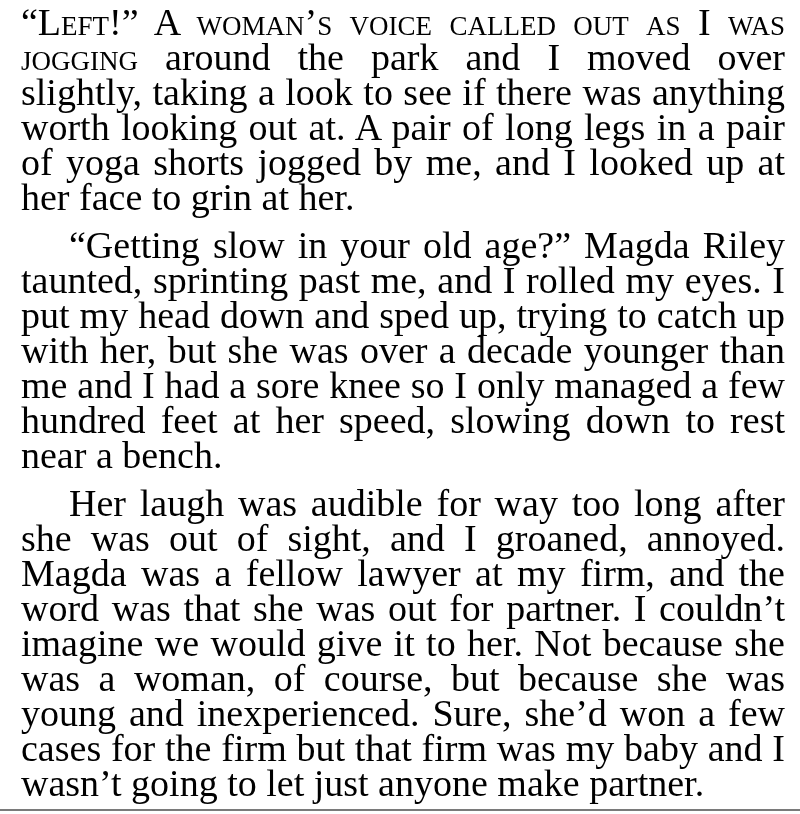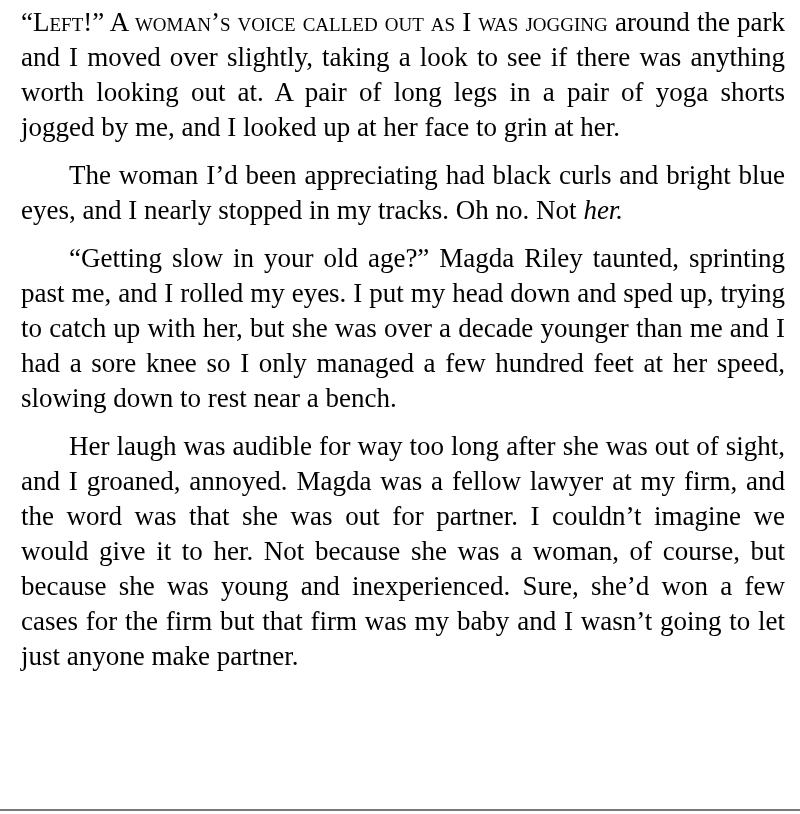--- a/index.html
+++ b/index.html
@@ -17,21 +17,21 @@
     position: absolute;
     left: 0;
     top: 0;
     width: 800px;
     height: 814px;
     box-sizing: border-box;
     padding: 5px 15px 0 21px;
     background: #ffffff;
     color: #000000;
     font-family: "Liberation Serif", "DejaVu Serif", serif;
-    font-size: 27px;
+    font-size: 38px;
     line-height: 35px;
     text-align: justify;
   }
   .para {
     margin: 0 0 13px 0;
     padding: 0;
   }
   .para.indent {
     text-indent: 48px;
   }
@@ -50,21 +50,20 @@
     background: #7a7a7a;
   }
 </style>
 </head>
 <body>
 
 <div class="reader-page">
 
   <p class="para"><span class="smallcaps">“Left!” A woman’s voice called out as I was jogging</span><span> around the park and I moved over slightly, taking a look to see if there was anything worth looking out at. A pair of long legs in a pair of yoga shorts jogged by me, and I looked up at her face to grin at her.</span></p>
 
-  <p class="para indent"><span>The woman I’d been appreciating had black curls and bright blue eyes, and I nearly stopped in my tracks. Oh no. Not </span><span class="italic">her.</span></p>
 
   <p class="para indent">“Getting slow in your old age?” Magda Riley taunted, sprinting past me, and I rolled my eyes. I put my head down and sped up, trying to catch up with her, but she was over a decade younger than me and I had a sore knee so I only managed a few hundred feet at her speed, slowing down to rest near a bench.</p>
 
   <p class="para indent">Her laugh was audible for way too long after she was out of sight, and I groaned, annoyed. Magda was a fellow lawyer at my firm, and the word was that she was out for partner. I couldn’t imagine we would give it to her. Not because she was a woman, of course, but because she was young and inexperienced. Sure, she’d won a few cases for the firm but that firm was my baby and I wasn’t going to let just anyone make partner.</p>
 
 </div>
 
 <div class="bottom-rule"></div>
 
 </body></html>

